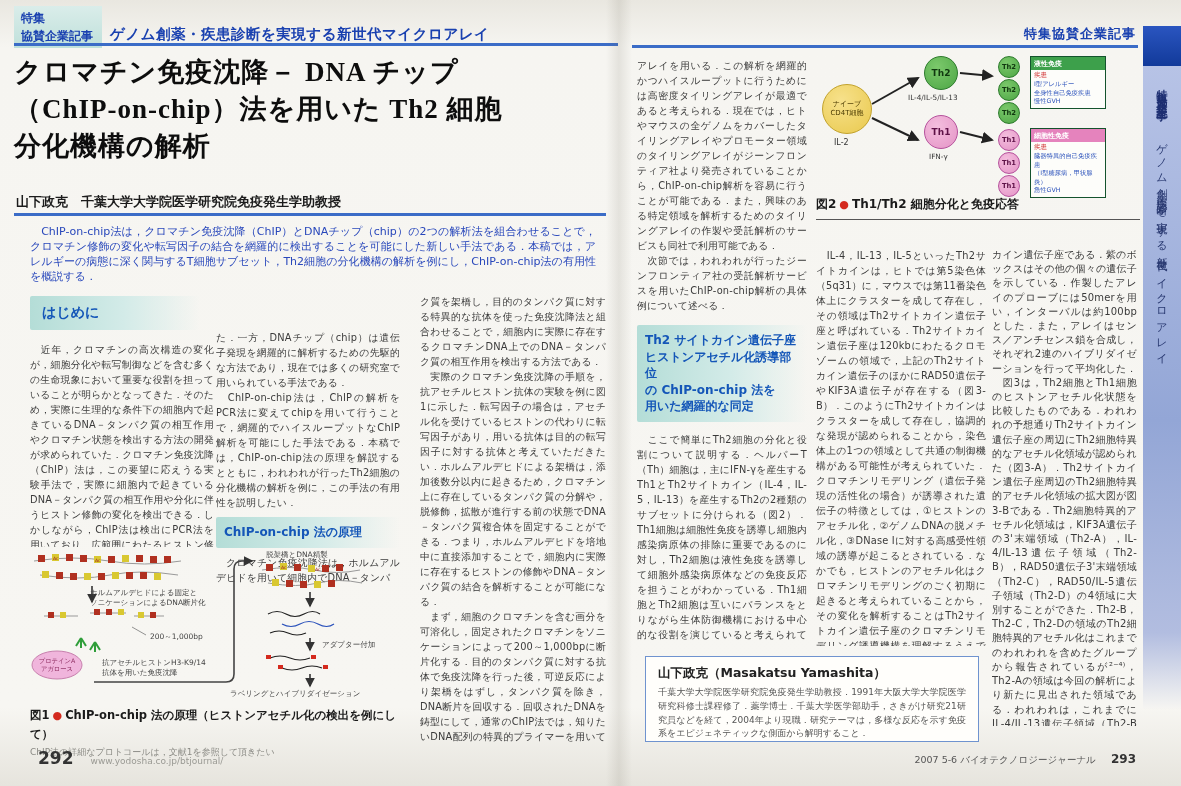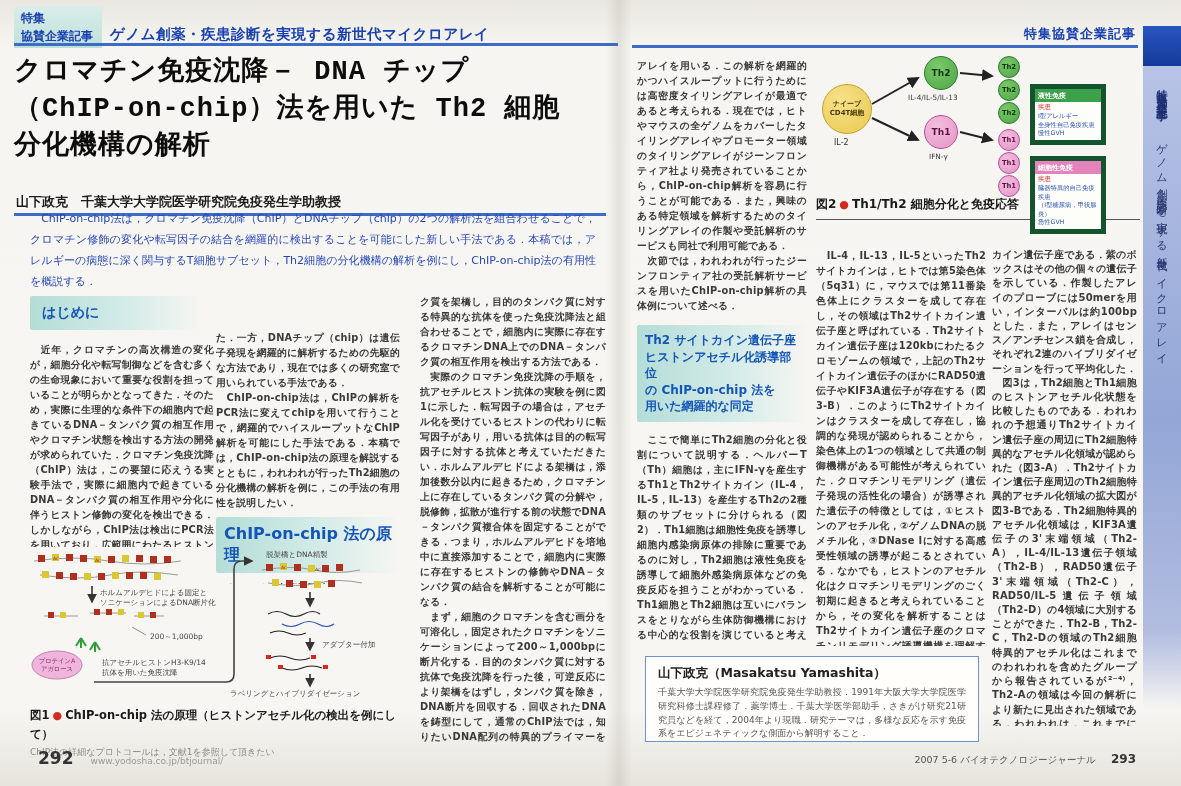--- a/index.html
+++ b/index.html
@@ -8,67 +8,67 @@
     position:relative;
     font-family:"DejaVu Sans", sans-serif;
     background:linear-gradient(180deg,#e9e7e0 0%,#f6f5f1 6%,#f7f6f2 90%,#e6e4dd 100%);
     color:#222;
     overflow:hidden;
   }
   .abs { position:absolute; }
   .preline { white-space:pre-line; }
   .body-text {
     font-size:9.8px; line-height:15px; text-align:justify;
-    color:#3a3a3a; letter-spacing:.2px; white-space:pre-line; overflow:hidden;font-weight:bold;
+    color:#3a3a3a; letter-spacing:.2px; white-space:pre-line; overflow:hidden;
   }
   .sec-box {
     background:linear-gradient(90deg,#b4ddd7 0%,#d3ebe8 55%,rgba(221,240,238,0) 100%);
     color:#1456b8; font-weight:bold; border-radius:2px;
   }
   .blue-rule { background:#3b6cc7; }
   .cap-fig { font-weight:bold; font-size:11.5px; color:#1a1a1a; }
   .cap-bullet { color:#d42a1e; font-size:11px; margin:0 3px; }
   .cap-note { font-size:9px; color:#8a8a84; margin-top:4px; }
   .fig-label { position:absolute; font-size:7.5px; line-height:9.5px; color:#444; white-space:pre-line; }
   .circle { position:absolute; border-radius:50%; display:flex; align-items:center; justify-content:center; text-align:center; }
   .mini-label { position:absolute; font-size:8px; color:#333; }
-  .dis-box { position:absolute; width:76px; border:5px solid #14532d; background:#fdfdfa;margin-top:28px; }
+  .dis-box { position:absolute; width:76px; border:1px solid #14532d; background:#fdfdfa; }
   .dis-head { font-size:7px; font-weight:bold; color:#fff; padding:1.5px 3px; }
   .dis-lab { font-size:6.5px; color:#d03030; padding:1px 3px 0 3px; }
   .dis-items { font-size:6.3px; line-height:8.6px; color:#2a51bb; padding:0 3px 2px 3px; white-space:pre-line; }
 </style>
 </head>
 <body>
 
 <div class="abs" style="left:14px;top:6px;width:88px;height:42px;background:linear-gradient(180deg,#daedea,#bfe0da);padding:3px 7px;">
   <div style="font-size:12px;font-weight:bold;color:#1a41b0;line-height:18px;">特集</div>
   <div style="font-size:12px;font-weight:bold;color:#1a41b0;line-height:18px;">協賛企業記事</div>
 </div>
 <div class="abs" style="left:110px;top:25px;font-size:14.5px;font-weight:bold;color:#1a41b0;letter-spacing:.5px;">ゲノム創薬・疾患診断を実現する新世代マイクロアレイ</div>
 <div class="abs blue-rule" style="left:14px;top:43px;width:604px;height:2.5px;"></div>
 
 <div class="abs" style="left:632px;top:25px;width:504px;text-align:right;font-size:13px;font-weight:bold;color:#1a41b0;letter-spacing:1px;">特集協賛企業記事</div>
 <div class="abs blue-rule" style="left:632px;top:45px;width:506px;height:2.5px;"></div>
 
-<div class="abs" style="left:14px;top:54px;font-family:Liberation Mono, monospace;font-weight:bold;font-size:27px;line-height:37px;color:#0d0d0d;letter-spacing:1px;">
+<div class="abs" style="left:14px;top:54px;font-family:Liberation Serif, serif;font-weight:bold;font-size:27px;line-height:37px;color:#0d0d0d;letter-spacing:1px;">
   <div>クロマチン免疫沈降－ DNA チップ</div>
   <div>（ChIP-on-chip）法を用いた Th2 細胞</div>
   <div>分化機構の解析</div>
 </div>
 <div class="abs" style="left:16px;top:193px;font-size:13px;font-weight:bold;color:#1c1c1c;">山下政克　千葉大学大学院医学研究院免疫発生学助教授</div>
 <div class="abs blue-rule" style="left:14px;top:213px;width:592px;height:3px;"></div>
-<div class="abs preline" style="left:30px;top:208px;width:566px;font-size:11px;line-height:21px;color:#2847bb;text-align:justify;">　ChIP-on-chip法は，クロマチン免疫沈降（ChIP）とDNAチップ（chip）の2つの解析法を組合わせることで，クロマチン修飾の変化や転写因子の結合を網羅的に検出することを可能にした新しい手法である．本稿では，アレルギーの病態に深く関与するT細胞サブセット，Th2細胞の分化機構の解析を例にし，ChIP-on-chip法の有用性を概説する．</div>
+<div class="abs preline" style="left:30px;top:224px;width:566px;font-size:11px;line-height:15px;color:#2847bb;text-align:justify;">　ChIP-on-chip法は，クロマチン免疫沈降（ChIP）とDNAチップ（chip）の2つの解析法を組合わせることで，クロマチン修飾の変化や転写因子の結合を網羅的に検出することを可能にした新しい手法である．本稿では，アレルギーの病態に深く関与するT細胞サブセット，Th2細胞の分化機構の解析を例にし，ChIP-on-chip法の有用性を概説する．</div>
 
 <div class="abs sec-box" style="left:30px;top:296px;width:170px;font-size:14px;padding:8px 12px;">はじめに</div>
 <div class="abs body-text" style="left:30px;top:342px;width:184px;height:205px;">　近年，クロマチンの高次構造の変化が，細胞分化や転写制御などを含む多くの生命現象において重要な役割を担っていることが明らかとなってきた．そのため，実際に生理的な条件下の細胞内で起きているDNA－タンパク質の相互作用やクロマチン状態を検出する方法の開発が求められていた．クロマチン免疫沈降（ChIP）法は，この要望に応えうる実験手法で，実際に細胞内で起きているDNA－タンパク質の相互作用や分化に伴うヒストン修飾の変化を検出できる．しかしながら，ChIP法は検出にPCR法を用いており，広範囲にわたるヒストン修飾の変化や転写因子の結合を解析するには不向きであっ</div>
 
 <div class="abs" style="left:216px;top:294px;width:184px;height:254px;overflow:hidden;margin-top:36px;">
   <div class="body-text" style="width:184px;">た．一方，DNAチップ（chip）は遺伝子発現を網羅的に解析するための先駆的な方法であり，現在では多くの研究室で用いられている手法である．
 　ChIP-on-chip法は，ChIPの解析をPCR法に変えてchipを用いて行うことで，網羅的でハイスループットなChIP解析を可能にした手法である．本稿では，ChIP-on-chip法の原理を解説するとともに，われわれが行ったTh2細胞の分化機構の解析を例に，この手法の有用性を説明したい．</div>
-  <div class="sec-box" style="width:184px;font-size:16px;padding:7px 8px;margin-top:7px;margin-bottom:7px;">ChIP-on-chip 法の原理</div>
+  <div class="sec-box" style="width:184px;font-size:12px;padding:7px 8px;margin-top:7px;margin-bottom:7px;">ChIP-on-chip 法の原理</div>
   <div class="body-text" style="width:184px;">　クロマチン免疫沈降法は，ホルムアルデヒドを用いて細胞内でDNA－タンパ</div>
 </div>
 
 <div class="abs body-text" style="left:420px;top:294px;width:186px;height:452px;">ク質を架橋し，目的のタンパク質に対する特異的な抗体を使った免疫沈降法と組合わせることで，細胞内に実際に存在するクロマチンDNA上でのDNA－タンパク質の相互作用を検出する方法である．
 　実際のクロマチン免疫沈降の手順を，抗アセチルヒストン抗体の実験を例に図1に示した．転写因子の場合は，アセチル化を受けているヒストンの代わりに転写因子があり，用いる抗体は目的の転写因子に対する抗体と考えていただきたい．ホルムアルデヒドによる架橋は，添加後数分以内に起きるため，クロマチン上に存在しているタンパク質の分解や，脱修飾，拡散が進行する前の状態でDNA－タンパク質複合体を固定することができる．つまり，ホルムアルデヒドを培地中に直接添加することで，細胞内に実際に存在するヒストンの修飾やDNA－タンパク質の結合を解析することが可能になる．
 　まず，細胞のクロマチンを含む画分を可溶化し，固定されたクロマチンをソニケーションによって200～1,000bpに断片化する．目的のタンパク質に対する抗体で免疫沈降を行った後，可逆反応により架橋をはずし，タンパク質を除き，DNA断片を回収する．回収されたDNAを鋳型にして，通常のChIP法では，知りたいDNA配列の特異的プライマーを用いてPCRまたは，PCR／サザンブロットで解析を行う¹⁾が，ChIP-on-chip法では得られたDNA断片がゲノムのどこに由来するのかを解析するためにDNA</div>
 
 <div class="abs" style="left:30px;top:550px;width:388px;height:198px;">
   <div style="position:relative;width:388px;height:148px;">
     <svg width="388" height="148" viewBox="0 0 388 148">
@@ -153,21 +153,21 @@
 
       <path d="M240,108 q10,-4 20,0 t20,0" stroke="#222" stroke-width="1.2" fill="none"></path>
       <rect x="236" y="105" width="5" height="4" fill="#d42a1e"></rect>
         <rect x="281" y="105" width="5" height="4" fill="#d42a1e"></rect>
       <path d="M252,118 q10,4 20,0 t20,0" stroke="#222" stroke-width="1.2" fill="none"></path>
       <rect x="248" y="115" width="5" height="4" fill="#d42a1e"></rect>
         <rect x="293" y="115" width="5" height="4" fill="#d42a1e"></rect>
 
       <line x1="280" y1="124" x2="280" y2="136" stroke="#333" stroke-width="1.6" marker-end="url(#ah)"></line>
     </svg>
-    <div class="fig-label" style="left:70px;top:38px;">ホルムアルデヒドによる固定と
+    <div class="fig-label" style="left:60px;top:38px;">ホルムアルデヒドによる固定と
 ソニケーションによるDNA断片化</div>
     <div class="fig-label" style="left:120px;top:82px;">200～1,000bp</div>
     <div class="fig-label" style="left:4px;top:107px;width:46px;text-align:center;font-size:6.3px;line-height:7.6px;color:#8c2a5e;">プロテインA
 アガロース</div>
     <div class="fig-label" style="left:72px;top:108px;">抗アセチルヒストンH3-K9/14
 抗体を用いた免疫沈降</div>
     <div class="fig-label" style="left:236px;top:0px;">脱架橋とDNA精製</div>
     <div class="fig-label" style="left:292px;top:90px;">アダプター付加</div>
     <div class="fig-label" style="left:200px;top:139px;">ラベリングとハイブリダイゼーション</div>
   </div>
@@ -194,21 +194,21 @@
         <marker id="ah2" markerWidth="7" markerHeight="7" refX="5" refY="3" orient="auto">
           <path d="M0,0 L6,3 L0,6 z" fill="#222"></path>
         </marker>
       </defs>
       <line x1="56" y1="48" x2="102" y2="22" stroke="#222" stroke-width="2" marker-end="url(#ah2)"></line>
       <line x1="56" y1="62" x2="102" y2="84" stroke="#222" stroke-width="2" marker-end="url(#ah2)"></line>
       <line x1="144" y1="17" x2="176" y2="20" stroke="#222" stroke-width="2" marker-end="url(#ah2)"></line>
       <line x1="144" y1="76" x2="176" y2="84" stroke="#222" stroke-width="2" marker-end="url(#ah2)"></line>
     </svg>
     <div class="circle" style="left:6px;top:28px;width:50px;height:50px;background:radial-gradient(circle at 38% 32%,#f7e18b,#e9c94e);border:1px solid #c2a22c;">
-      <span class="preline" style="font-size:7px;line-height:8.6px;font-weight:bold;color:#4a3a00;">ナイーブ
+      <span class="preline" style="font-size:7px;line-height:8.6px;font-weight:normal;color:#4a3a00;">ナイーブ
 CD4T細胞</span>
     </div>
     <div class="mini-label" style="left:18px;top:82px;">IL-2</div>
     <div class="circle" style="left:108px;top:0px;width:34px;height:34px;background:radial-gradient(circle at 38% 32%,#7cc96c,#4da645);border:1px solid #2c7a2c;">
       <span style="font-size:9px;font-weight:bold;color:#10380f;">Th2</span>
     </div>
     <div class="mini-label" style="left:92px;top:37px;font-size:7.3px;">IL-4/IL-5/IL-13</div>
     <div class="circle" style="left:108px;top:59px;width:34px;height:34px;background:radial-gradient(circle at 38% 32%,#f4bede,#e494c6);border:1px solid #b5519c;">
       <span style="font-size:9px;font-weight:bold;color:#5e1147;">Th1</span>
     </div>

